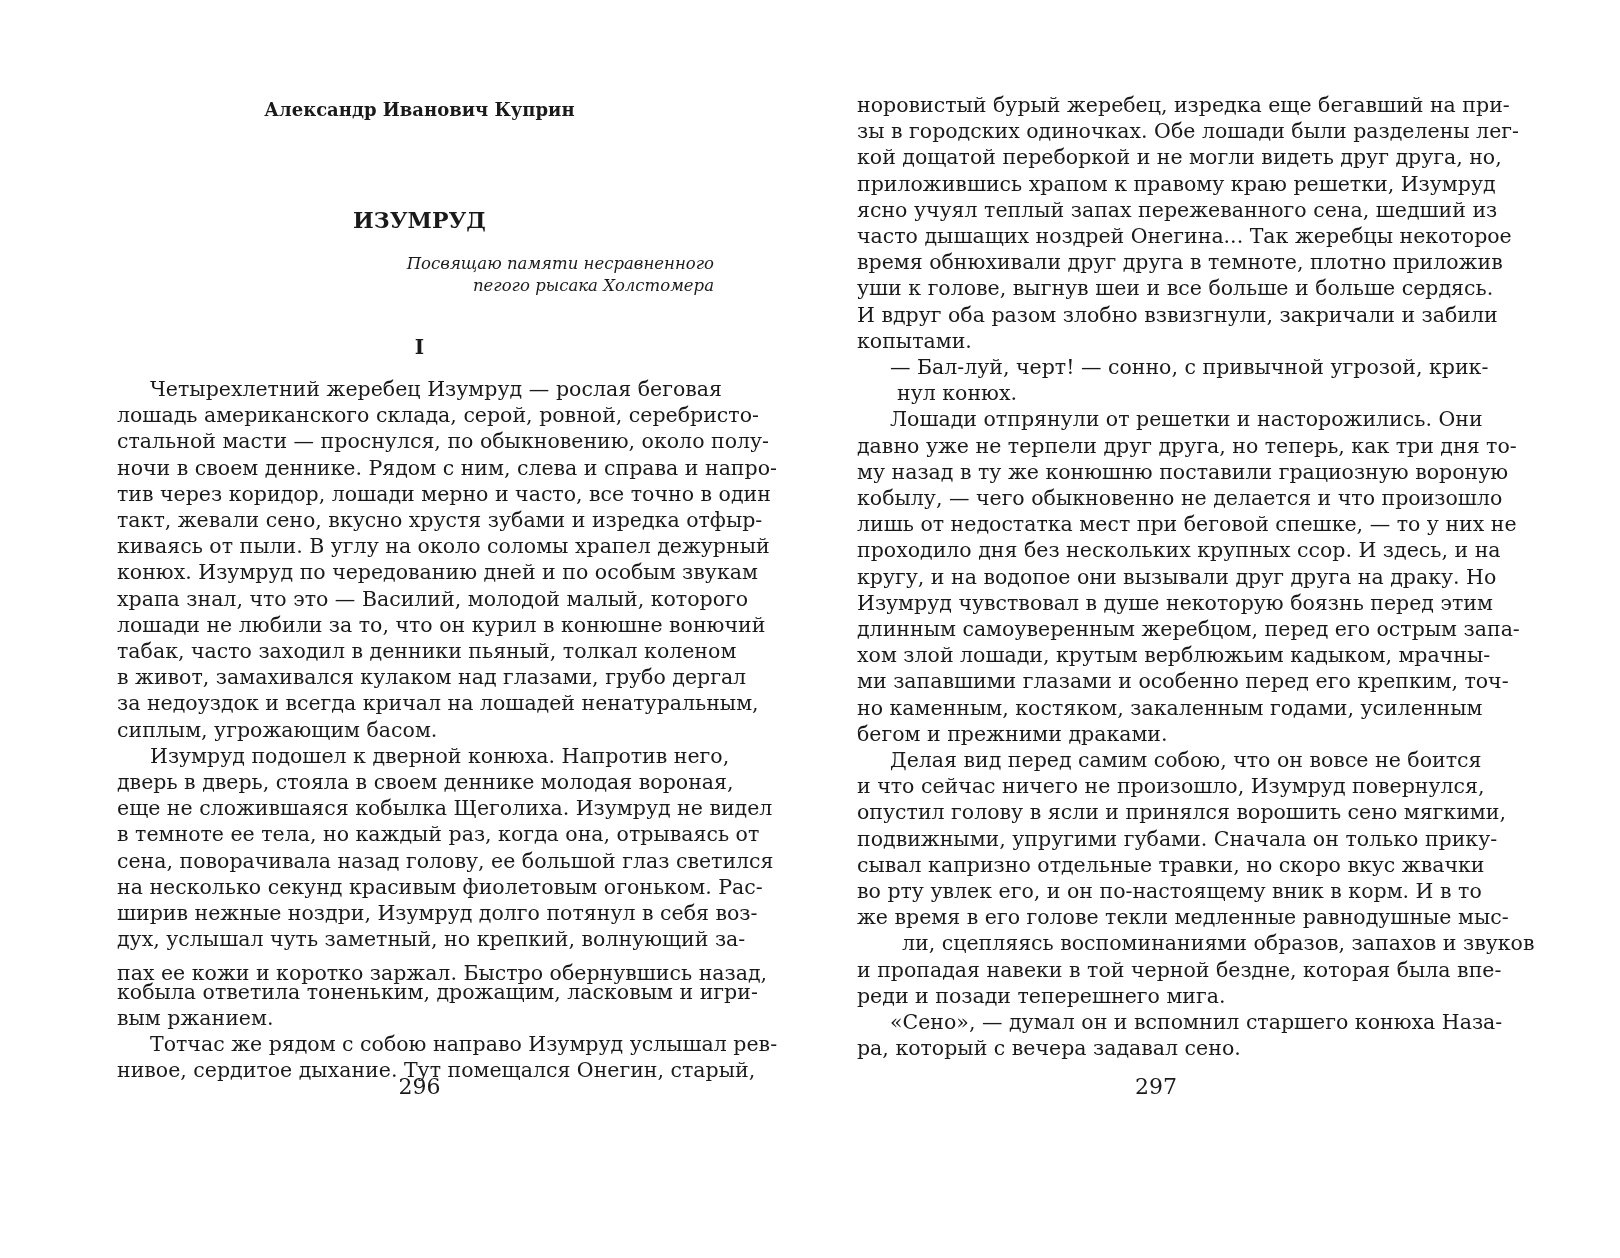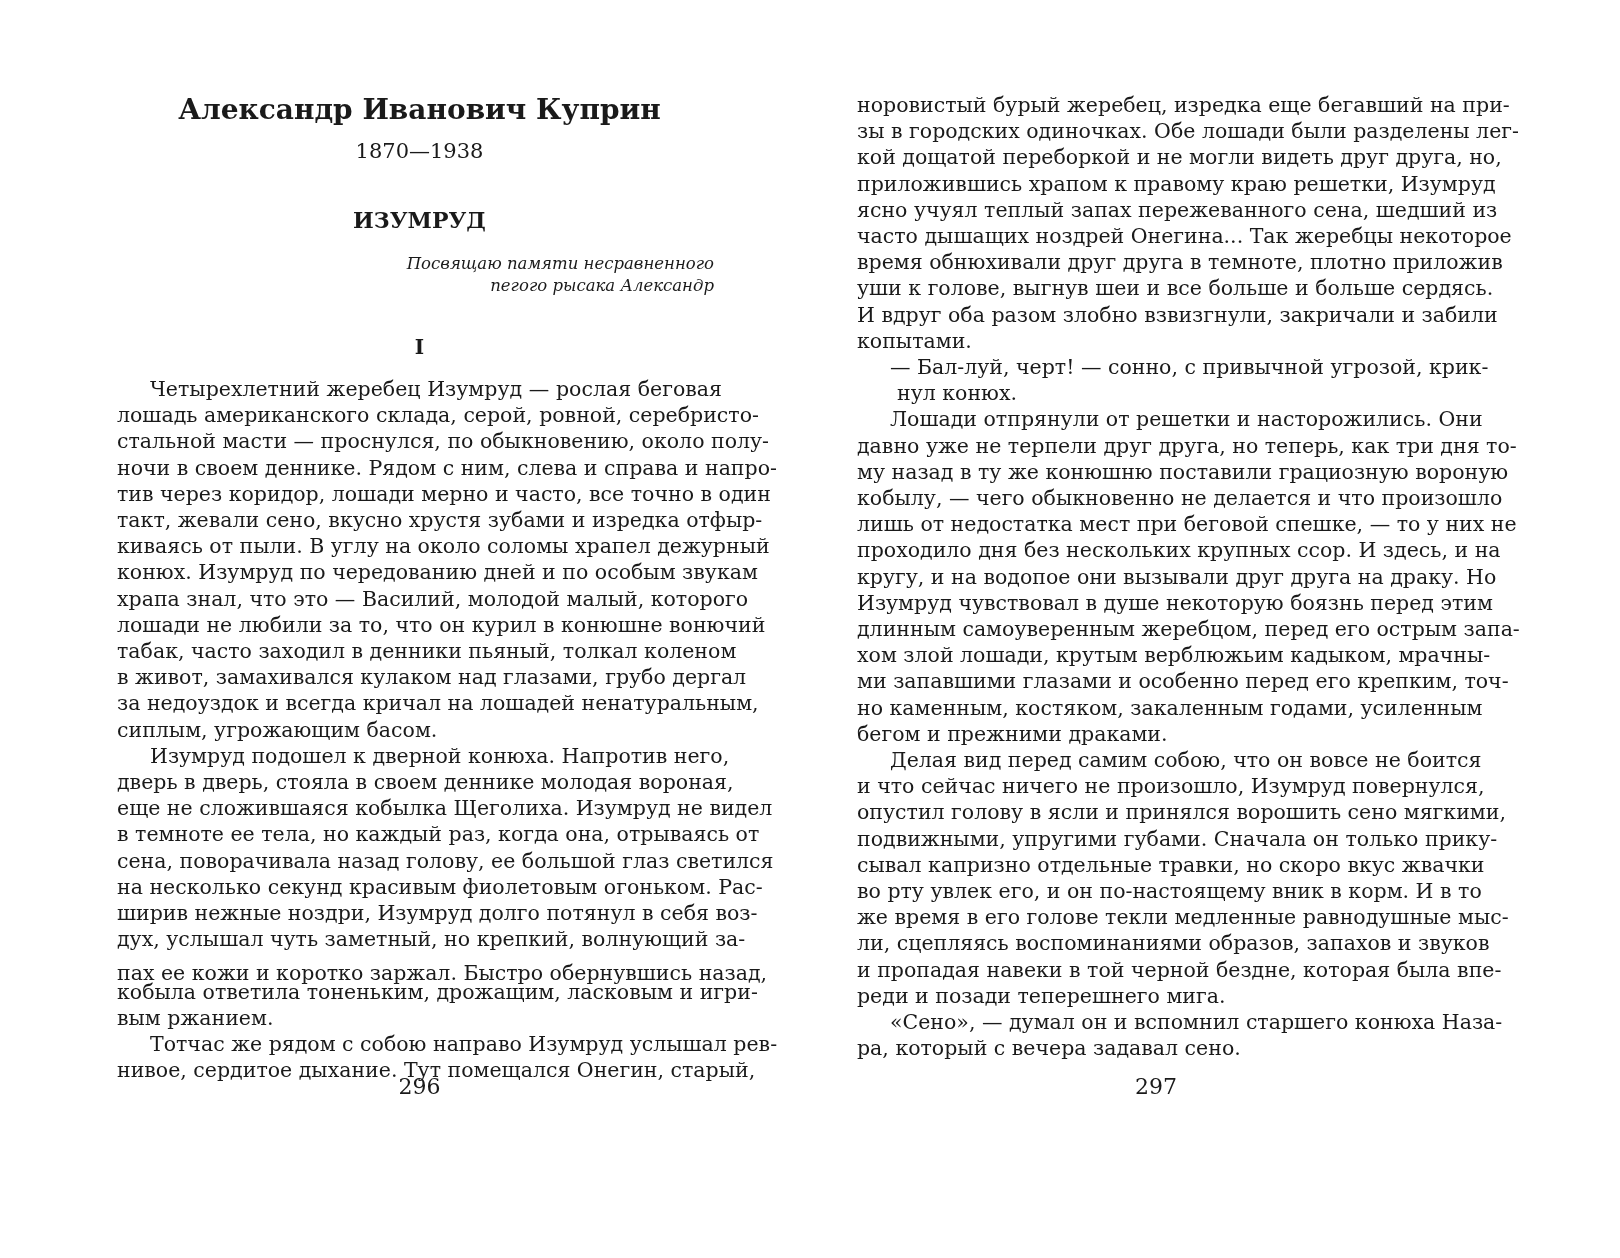--- a/index.html
+++ b/index.html
@@ -6,40 +6,39 @@
   body { width: 1620px; height: 1258px; position: relative; overflow: hidden;
          font-family: "DejaVu Serif", "Liberation Serif", serif; color: #1a1a1a; }
   .page { position: absolute; top: 0; height: 1258px; }
   .page-left { left: 117px; width: 605px; }
   .page-right { left: 857px; width: 598px; }
   .line { position: absolute; left: 0; right: 0; height: 26px; font-size: 20.5px; line-height: 26px;
           white-space: nowrap; text-align: justify; text-align-last: justify; }
   .line.last { text-align-last: left; }
   .line.indent { padding-left: 33px; box-sizing: border-box; }
   .author { position: absolute; left: 0; right: 0; top: 95px; text-align: center; font-weight: bold;
-            font-size: 28px; line-height: 30px; }
+            font-size: 18px; line-height: 30px; }
   .years { position: absolute; left: 0; right: 0; top: 137px; text-align: center; font-size: 21px; line-height: 28px; }
   .title { position: absolute; left: 0; right: 0; top: 205px; text-align: center; font-weight: bold;
            font-size: 22px; line-height: 30px; }
   .epigraph { position: absolute; right: 8px; top: 253px; text-align: right; font-style: italic;
               font-size: 16.5px; line-height: 22px; }
   .chapter { position: absolute; left: 0; right: 0; top: 333px; text-align: center; font-weight: bold;
              font-size: 20px; line-height: 28px; }
   .page-number { position: absolute; left: 0; right: 0; top: 1073px; text-align: center; font-size: 22px; line-height: 28px; }
 </style>
 </head>
 <body>
 
 <div class="page page-left">
   <div class="author">Александр Иванович Куприн</div>
-  <div class="years">1870—1938</div>
   <div class="title">ИЗУМРУД</div>
   <div class="epigraph">
     <div>Посвящаю памяти несравненного</div>
-    <div>пегого рысака Александр</div>
+    <div>пегого рысака Холстомера</div>
   </div>
   <div class="chapter">I</div>
   <div id="left-body">
       <div class="line indent" style="top: 376px;">Четырехлетний жеребец Изумруд — рослая беговая</div>
       <div class="line" style="top: 402.2px;">лошадь американского склада, серой, ровной, серебристо-</div>
       <div class="line" style="top: 428.4px;">стальной масти — проснулся, по обыкновению, около полу-</div>
       <div class="line" style="top: 454.6px;">ночи в своем деннике. Рядом с ним, слева и справа и напро-</div>
       <div class="line" style="top: 480.8px;">тив через коридор, лошади мерно и часто, все точно в один</div>
       <div class="line" style="top: 507px;">такт, жевали сено, вкусно хрустя зубами и изредка отфыр-</div>
       <div class="line" style="top: 533.2px;">киваясь от пыли. В углу на около соломы храпел дежурный</div>
@@ -94,20 +93,20 @@
       <div class="line" style="top: 668.4px;">ми запавшими глазами и особенно перед его крепким, точ-</div>
       <div class="line" style="top: 694.6px;">но каменным, костяком, закаленным годами, усиленным</div>
       <div class="line last" style="top: 720.8px;">бегом и прежними драками.</div>
       <div class="line indent" style="top: 747px;">Делая вид перед самим собою, что он вовсе не боится</div>
       <div class="line" style="top: 773.2px;">и что сейчас ничего не произошло, Изумруд повернулся,</div>
       <div class="line" style="top: 799.4px;">опустил голову в ясли и принялся ворошить сено мягкими,</div>
       <div class="line" style="top: 825.6px;">подвижными, упругими губами. Сначала он только прику-</div>
       <div class="line" style="top: 851.8px;">сывал капризно отдельные травки, но скоро вкус жвачки</div>
       <div class="line" style="top: 878px;">во рту увлек его, и он по-настоящему вник в корм. И в то</div>
       <div class="line" style="top: 904.2px;">же время в его голове текли медленные равнодушные мыс-</div>
-      <div class="line" style="top: 930.4px;">ли, сцепляясь воспоминаниями образов, запахов и звуков</div>
+      <div class="line" style="top: 930.4px; margin-left: 45px;">ли, сцепляясь воспоминаниями образов, запахов и звуков</div>
       <div class="line" style="top: 956.6px;">и пропадая навеки в той черной бездне, которая была впе-</div>
       <div class="line last" style="top: 982.8px;">реди и позади теперешнего мига.</div>
       <div class="line indent" style="top: 1009px;">«Сено», — думал он и вспомнил старшего конюха Наза-</div>
       <div class="line last" style="top: 1035.2px;">ра, который с вечера задавал сено.</div>
     </div>
   <div class="page-number">297</div>
 </div>
 
 </body></html>

